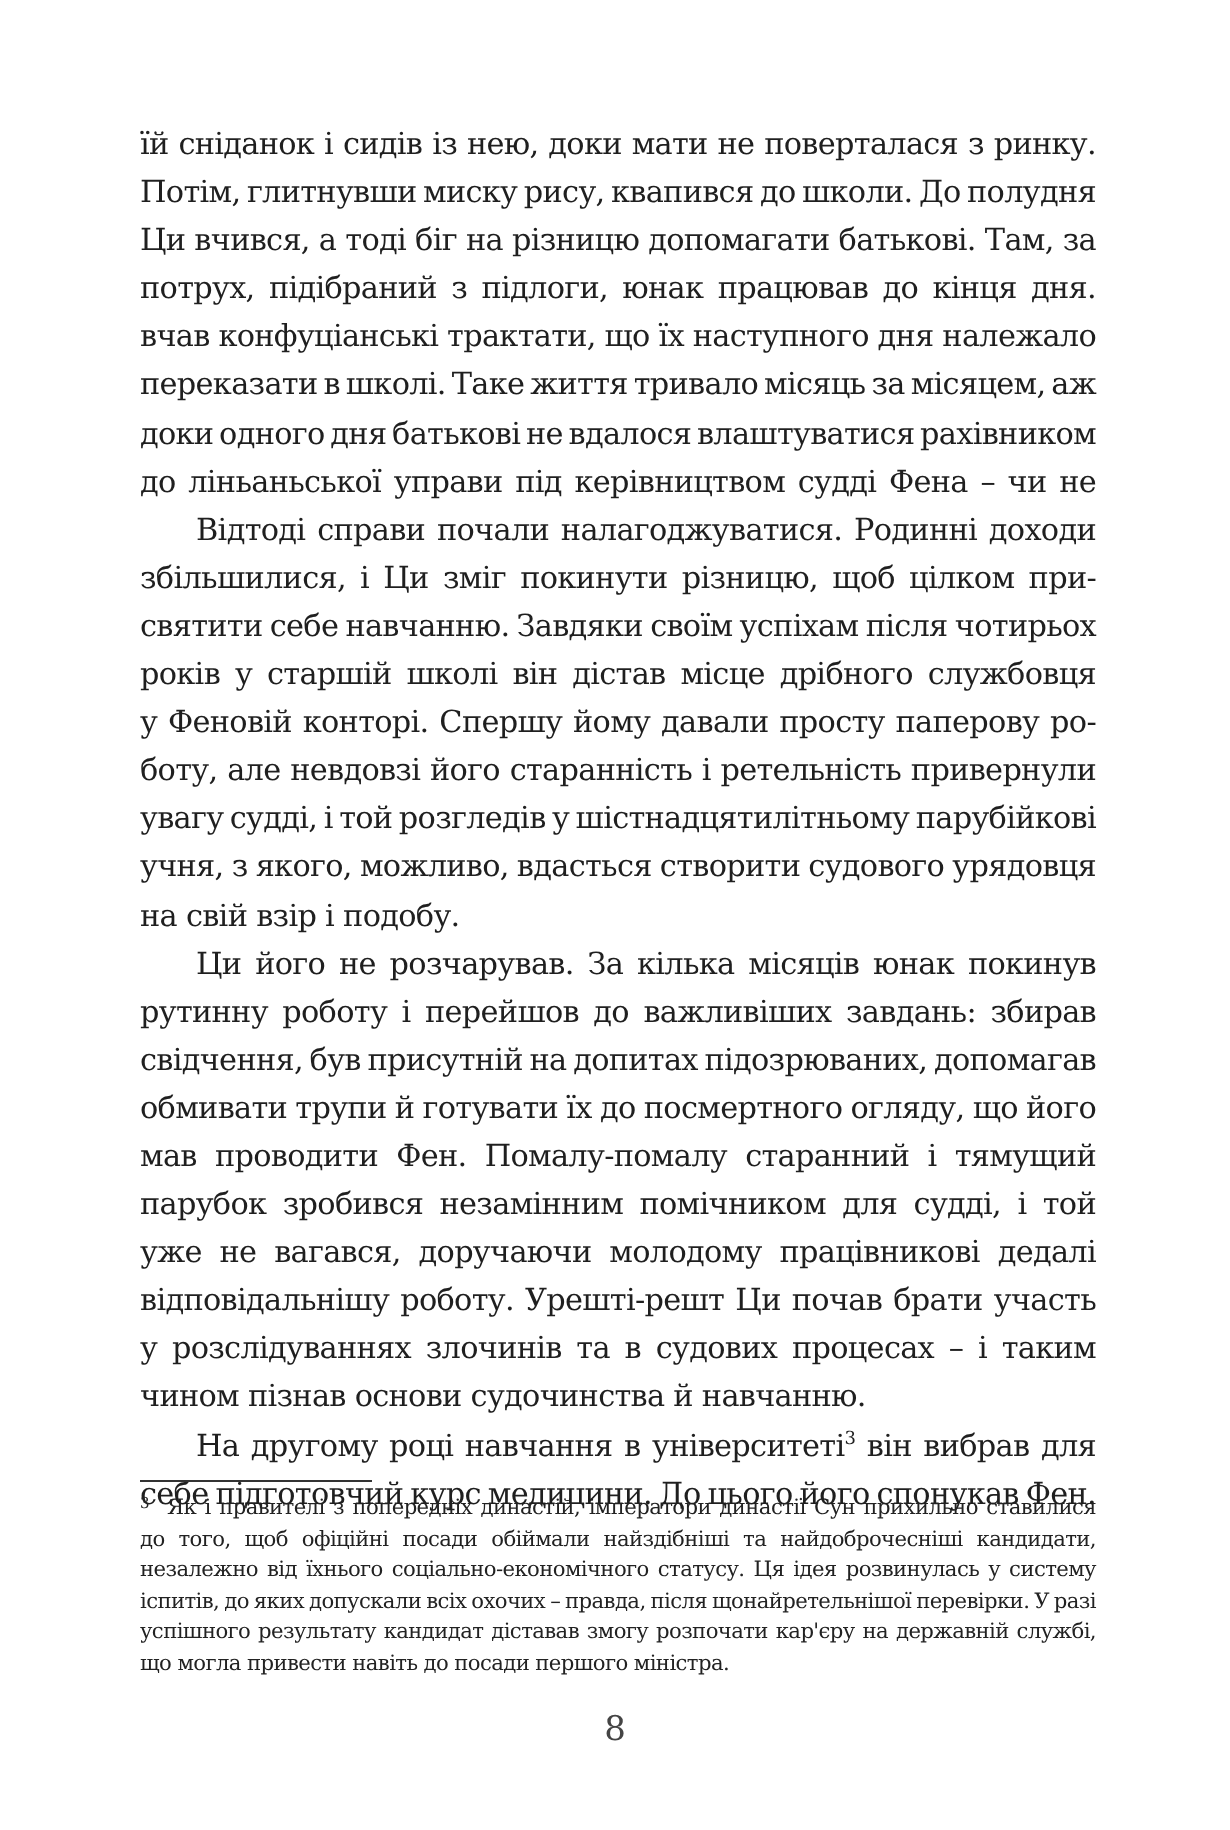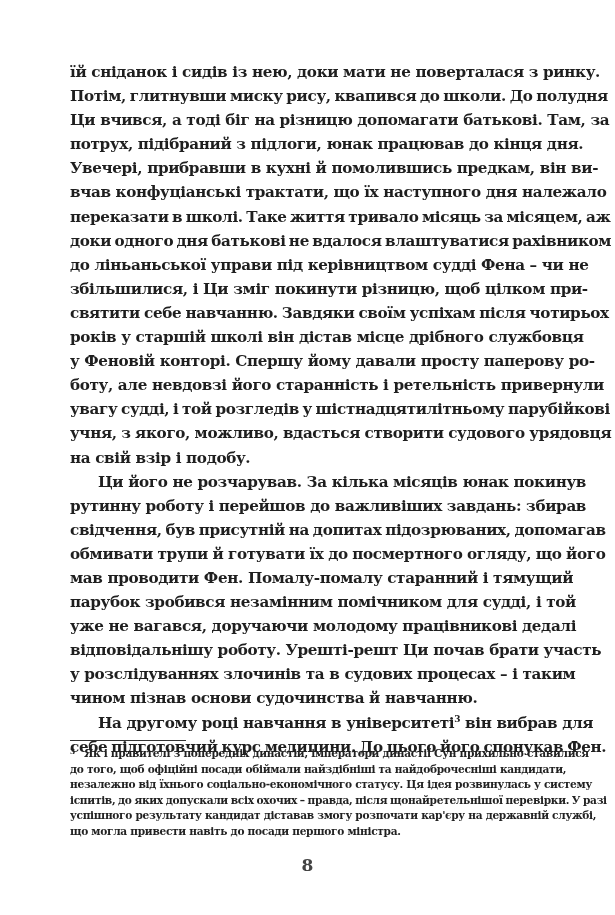--- a/index.html
+++ b/index.html
@@ -1,17 +1,17 @@
 <!DOCTYPE html>
 <html><head>
 <meta charset="utf-8">
 <style>
   html, body { margin: 0; padding: 0; background: #ffffff; }
   body { width: 615px; height: 915px; position: relative; overflow: hidden; color: #1f1f1f; }
-  .page { position: absolute; left: 0; top: 0; width: 615px; height: 915px; background: #ffffff; font-weight: bold; }
+  .page { position: absolute; left: 0; top: 0; width: 615px; height: 915px; background: #ffffff; }
   .main-text {
     position: absolute; left: 70px; top: 60px; width: 478px;
     font-family: "DejaVu Serif", serif;
     font-size: 15.2px; line-height: 24.1px;
     letter-spacing: -0.35px;
   }
   .main-text p { margin: 0; text-align: justify; text-align-last: left; }
   .line { display: block; text-align: justify; text-align-last: justify; white-space: nowrap; }
   .line.last { text-align-last: left; }
   sup.fn-ref { font-size: 9px; vertical-align: 6px; line-height: 0; }
@@ -31,28 +31,28 @@
 <body>
 
 <div class="page">
   <div class="main-text">
 
     <p>
       <span class="line" style="word-spacing: 0px;">їй сніданок і сидів із нею, доки мати не поверталася з ринку.</span>
       <span class="line" style="word-spacing: -1.23px;">Потім, глитнувши миску рису, квапився до школи. До полудня</span>
       <span class="line" style="word-spacing: 0px;">Ци вчився, а тоді біг на різницю допомагати батькові. Там, за</span>
       <span class="line" style="word-spacing: 0px;">потрух, підібраний з підлоги, юнак працював до кінця дня.</span>
-      <span class="line" style="word-spacing: 0px;">Увечері, прибравши в кухні й помолившись предкам, він ви-</span>
       <span class="line" style="word-spacing: -0.08px;">вчав конфуціанські трактати, що їх наступного дня належало</span>
       <span class="line" style="word-spacing: -1.49px;">переказати в школі. Таке життя тривало місяць за місяцем, аж</span>
       <span class="line" style="word-spacing: -1.63px;">доки одного дня батькові не вдалося влаштуватися рахівником</span>
       <span class="line" style="word-spacing: 0px;">до ліньаньської управи під керівництвом судді Фена – чи не</span>
     </p>
 
     <p>
+      <span class="line" style="padding-left: 28px; word-spacing: 0px;">Відтоді справи почали налагоджуватися. Родинні доходи</span>
       <span class="line" style="word-spacing: 0px;">збільшилися, і Ци зміг покинути різницю, щоб цілком при-</span>
       <span class="line" style="word-spacing: -0.86px;">святити себе навчанню. Завдяки своїм успіхам після чотирьох</span>
       <span class="line" style="word-spacing: 0px;">років у старшій школі він дістав місце дрібного службовця</span>
       <span class="line" style="word-spacing: 0px;">у Феновій конторі. Спершу йому давали просту паперову ро-</span>
       <span class="line" style="word-spacing: 0px;">боту, але невдовзі його старанність і ретельність привернули</span>
       <span class="line" style="word-spacing: -1.26px;">увагу судді, і той розгледів у шістнадцятилітньому парубійкові</span>
       <span class="line" style="word-spacing: -0.41px;">учня, з якого, можливо, вдасться створити судового урядовця</span>
       <span class="line last">на свій взір і подобу.</span>
     </p>
 

